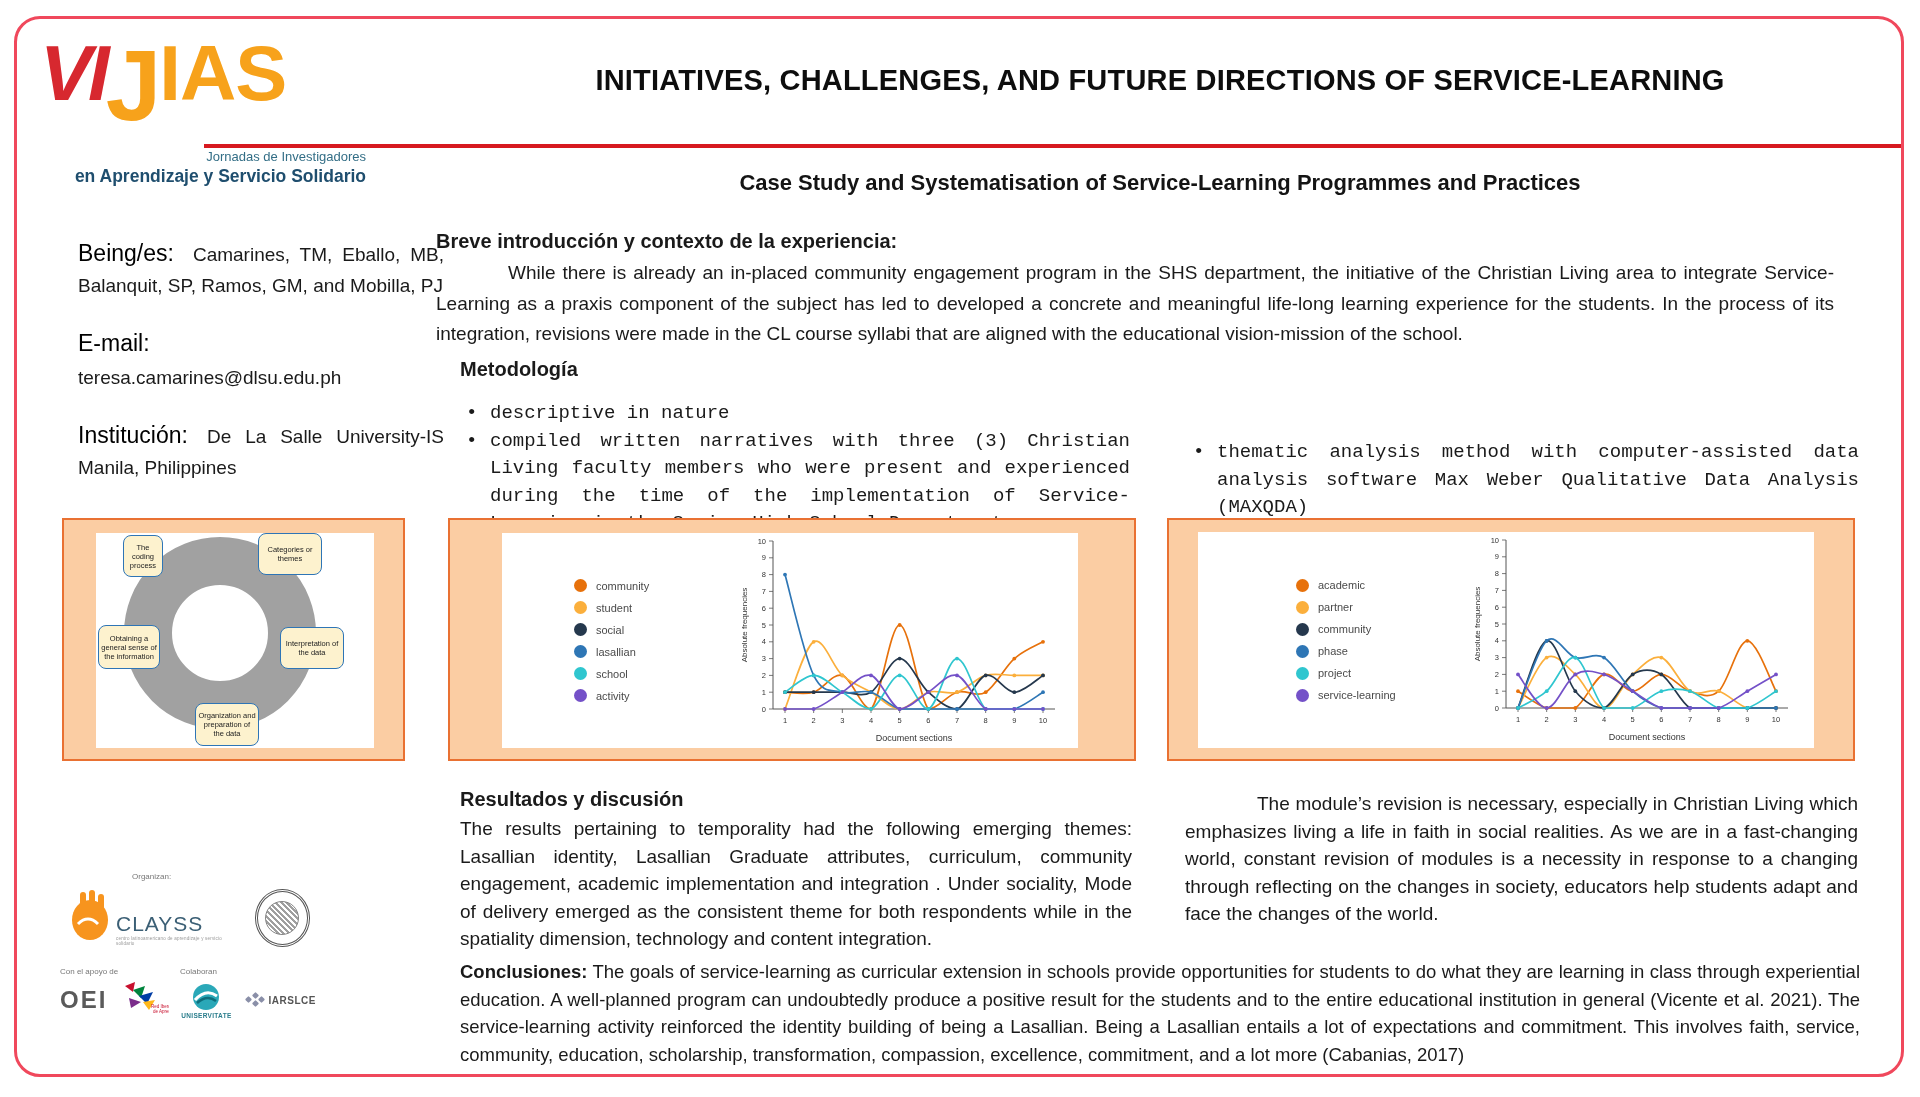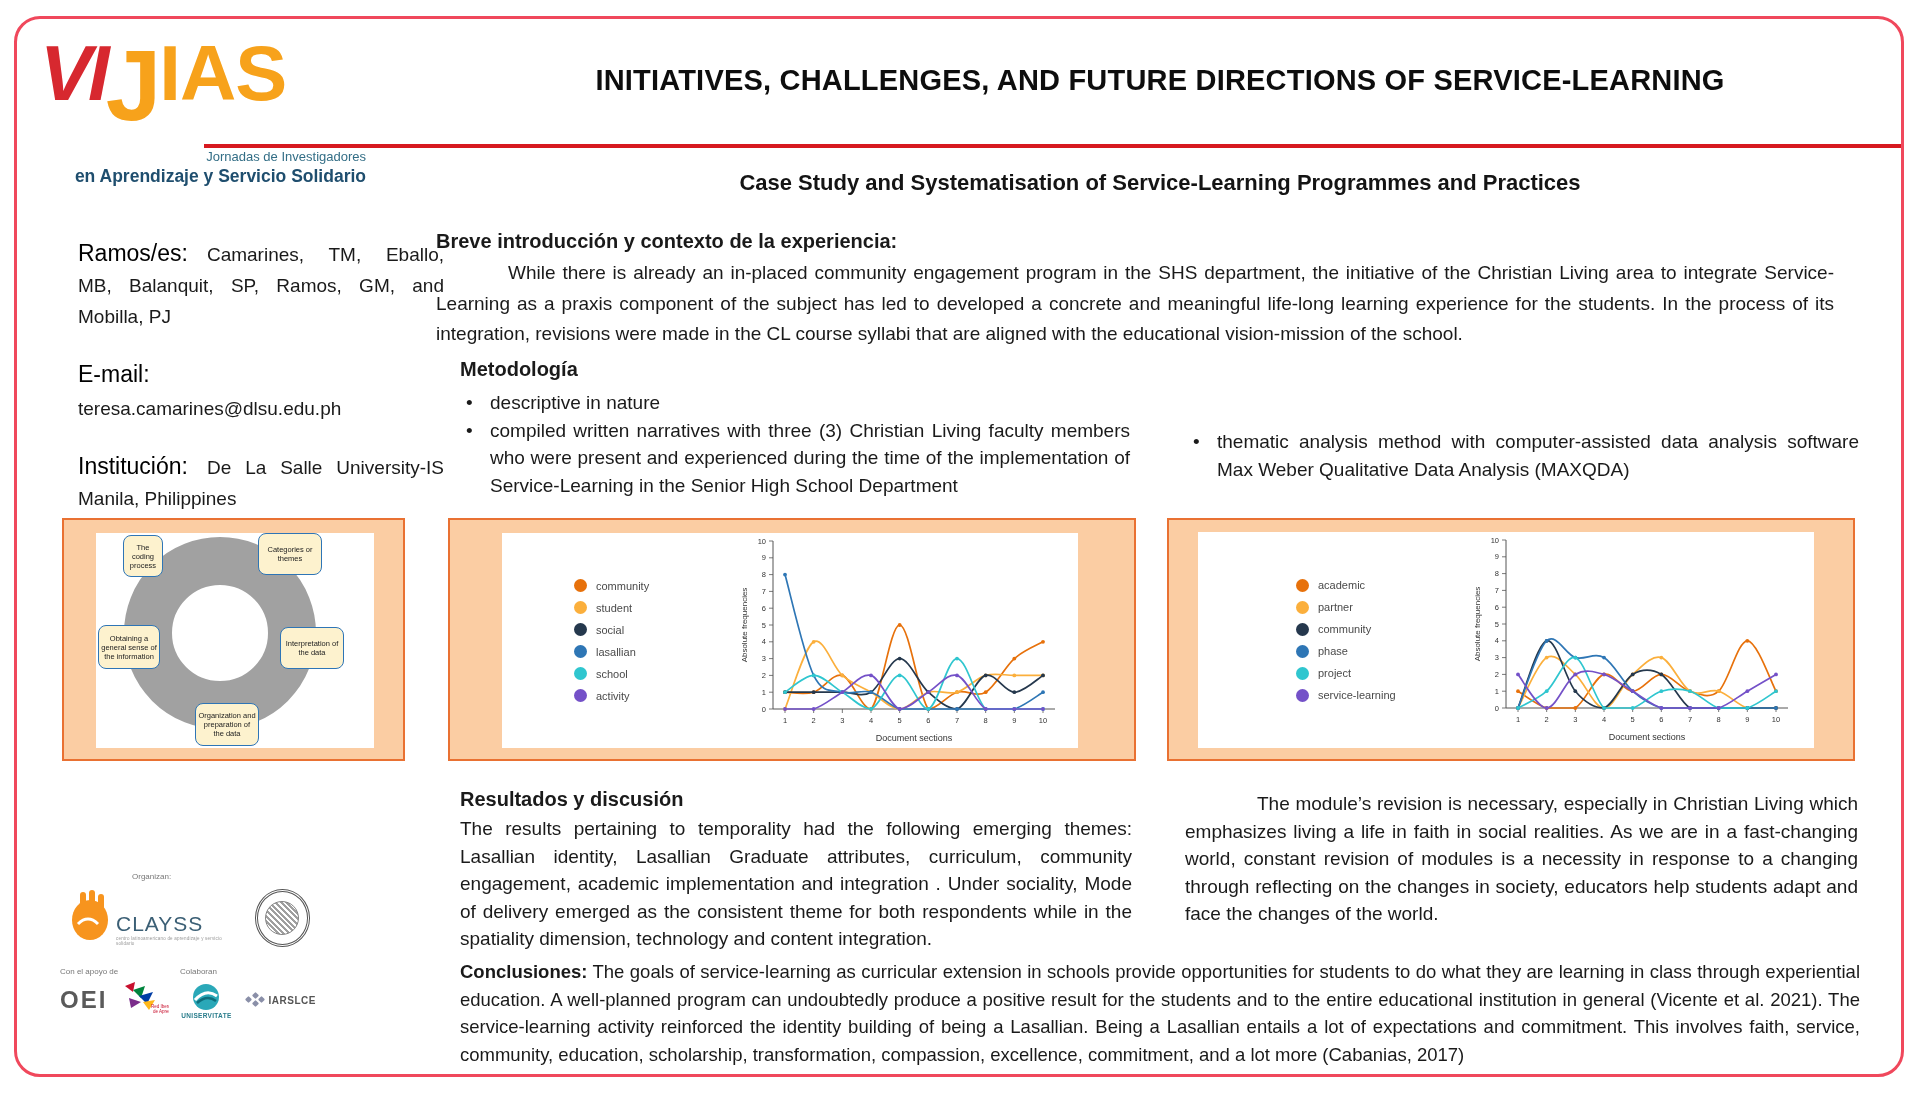--- a/index.html
+++ b/index.html
@@ -34,21 +34,21 @@
   .fld-label { font-size:23px; color:#000; }
   .sidebar .block { margin-bottom:27px; }
   .email-line { font-size:19px; margin-top:2px; }
 
   
   .intro { position:absolute; left:436px; top:230px; width:1398px; }
   .sec-head { font-size:20px; font-weight:700; }
   .intro-body { margin-top:5px; font-size:19px; line-height:30.5px; text-align:justify; text-indent:72px; }
 
   .methodology { position:absolute; left:460px; top:358px; width:1400px; }
-  ul.bul { list-style:none; margin-top:8px; }
+  ul.bul { list-style:none; margin-top:19px;font-family:Liberation Mono, monospace; }
   ul.bul li { position:relative; padding-left:30px; font-size:19px; line-height:27.5px; text-align:justify; }
   ul.bul li::before { content:"•"; position:absolute; left:6px; top:0; }
   .bul-left { width:670px; }
   .bul-right { position:absolute; left:727px; top:62px; width:672px; }
 
   
   .panel { position:absolute; top:518px; height:243px; background:#FBCDA3; border:2.5px solid #E97132; }
   .panel-1 { left:62px;  width:343px; }
   .panel-2 { left:448px; width:688px; }
   .panel-3 { left:1167px; width:688px; }
@@ -125,21 +125,21 @@
       <div class="tag1">Jornadas de Investigadores</div>
       <div class="tag2">en Aprendizaje y Servicio Solidario</div>
     </div>
   </div>
 
   <h1 class="title">INITIATIVES, CHALLENGES, AND FUTURE DIRECTIONS OF SERVICE-LEARNING</h1>
   <h2 class="subtitle">Case Study and Systematisation of Service-Learning Programmes and Practices</h2>
 
   <aside class="sidebar">
     <div class="block">
-      <p><span class="fld-label">Ramos/es:</span> <span>Camarines, TM, Eballo, MB, Balanquit, SP, Ramos, GM, and Mobilla,  PJ</span></p>
+      <p><span class="fld-label">Being/es:</span> <span>Camarines, TM, Eballo, MB, Balanquit, SP, Ramos, GM, and Mobilla,  PJ</span></p>
     </div>
     <div class="block">
       <p><span class="fld-label">E-mail:</span></p>
       <p class="email-line">teresa.camarines@dlsu.edu.ph</p>
     </div>
     <div class="block">
       <p><span class="fld-label">Institución:</span> <span>De La Salle University-IS Manila, Philippines</span></p>
     </div>
   </aside>
 

